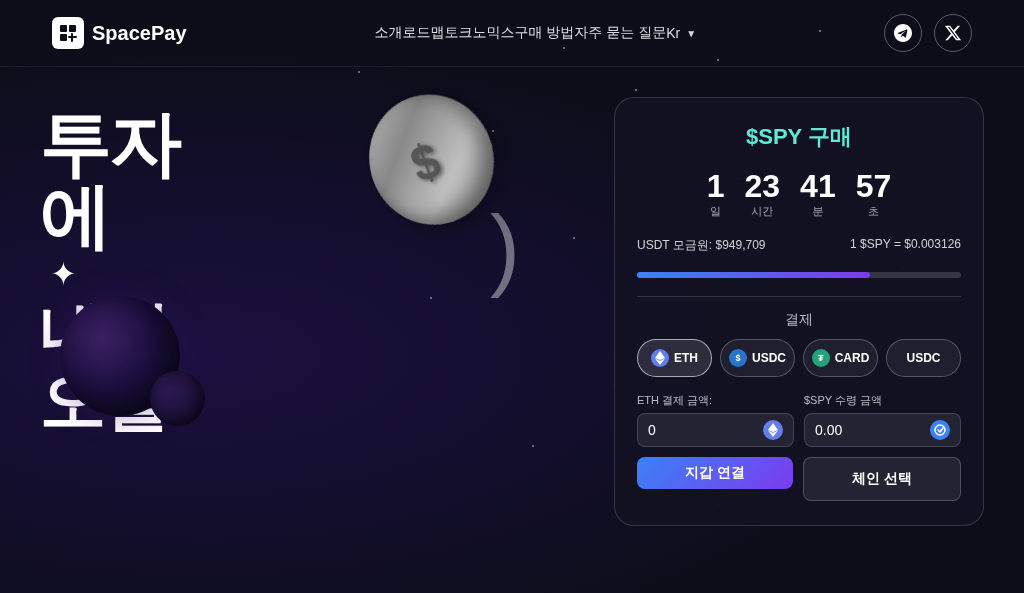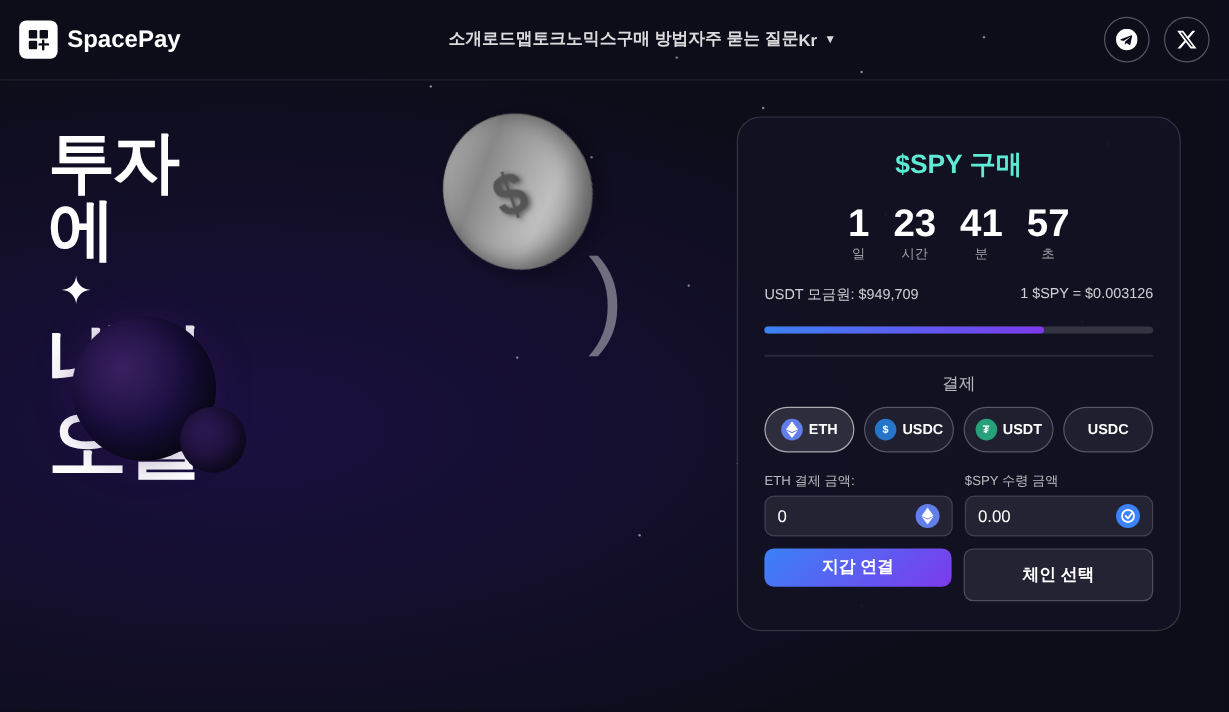--- a/index.html
+++ b/index.html
@@ -38,21 +38,21 @@
       opacity: 0.5;
     }
 
     
     .navbar {
       position: relative;
       z-index: 10;
       display: flex;
       align-items: center;
       justify-content: space-between;
-      padding: 14px 16px;
+      padding: 14px 52px;
       border-bottom: 1px solid rgba(255,255,255,0.08);
     }
     .logo {
       display: flex;
       align-items: center;
       gap: 8px;
       font-size: 20px;
       font-weight: 700;
       color: white;
     }
@@ -67,21 +67,20 @@
     }
     .logo-icon svg {
       width: 20px;
       height: 20px;
     }
     .nav-links {
       display: flex;
       align-items: center;
       font-size: 14px;
       color: rgba(255,255,255,0.85);
-      font-weight: bold;
     }
     .nav-links span {
       cursor: pointer;
     }
     .lang-btn {
       display: flex;
       align-items: center;
       gap: 4px;
       cursor: pointer;
       font-size: 14px;
@@ -113,21 +112,21 @@
       gap: 40px;
     }
 
     
     .hero {
       flex: 1;
       padding-top: 10px;
       position: relative;
     }
     .hero-title {
-      font-size: 56px;
+      font-size: 72px;
       font-weight: 900;
       line-height: 1.0;
       color: white;
       letter-spacing: -2px;
     }
     .hero-subtitle {
       font-size: 66px;
       font-weight: 900;
       line-height: 1.05;
       color: white;
@@ -507,21 +506,21 @@
       <button class="pay-btn">
         <div class="pay-icon usdc-icon">
           <span style="color:white;font-weight:700;font-size:9px;">$</span>
         </div>
         <span>USDC</span>
       </button>
       <button class="pay-btn">
         <div class="pay-icon usdt-icon">
           <span style="color:white;font-weight:700;font-size:9px;">₮</span>
         </div>
-        <span>USDT</span>
+        <span>CARD</span>
       </button>
       <button class="pay-btn">
         <span>USDC</span>
       </button>
     </div>
 
     <div class="input-row">
       <div class="input-group">
         <label>ETH 결제 금액:</label>
         <div class="input-wrapper">

